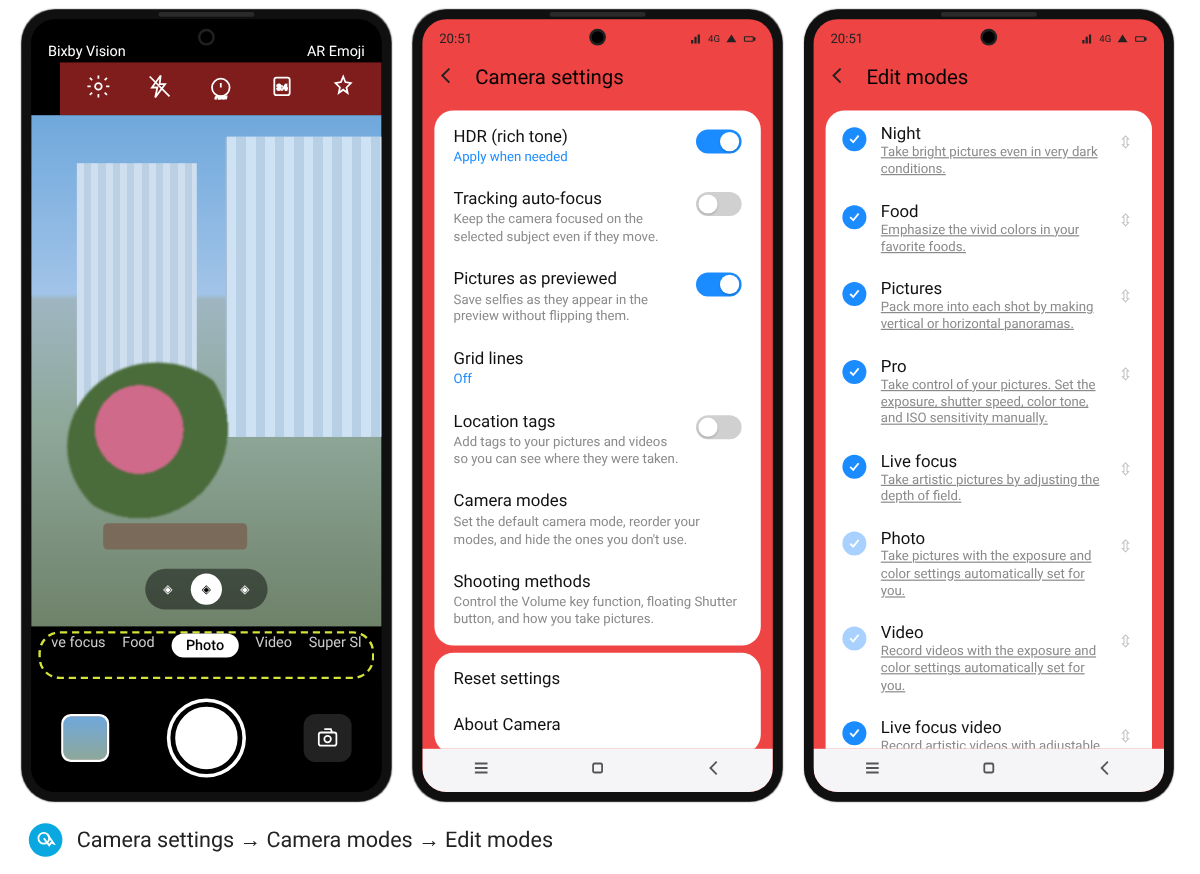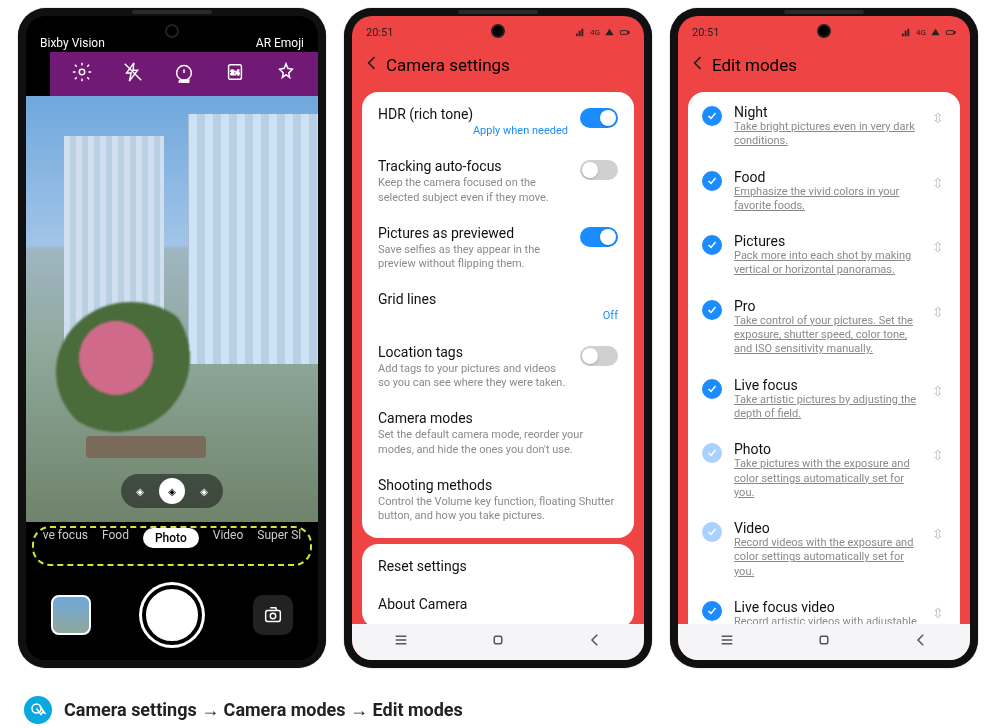--- a/index.html
+++ b/index.html
@@ -5,21 +5,21 @@
   * { box-sizing: border-box; margin: 0; padding: 0; }
   body { font-family: -apple-system, "Segoe UI", Roboto, Arial, sans-serif; background: #fff; width: 1000px; height: 728px; position: relative; }
   .row { display: flex; gap: 18px; padding: 8px 18px 0 18px; }
   .phone { width: 308px; height: 660px; background: #101010; border-radius: 28px; padding: 8px; position: relative; box-shadow: 0 0 1px #444; }
   .phone::before { content:""; position:absolute; top:2px; left:50%; transform:translateX(-50%); width:80px; height:4px; background:#2a2a2a; border-radius:3px; }
   .screen { width: 100%; height: 100%; background: #f3f3f3; border-radius: 20px; overflow: hidden; position: relative; display:flex; flex-direction:column; }
   .camhole { position:absolute; top:8px; left:50%; transform:translateX(-50%); width:14px; height:14px; background:#000; border-radius:50%; border:2px solid #222; z-index:50; }
 
   
   .cam-top { background:#000; color:#fff; height:36px; display:flex; align-items:flex-end; justify-content:space-between; padding:0 14px 2px; font-size:12px; }
-  .cam-tools { background:#701a75; color:#fff; height:44px; display:flex; align-items:center; justify-content:space-around; padding:0 6px;margin-left:24px; }
+  .cam-tools { background:#7f1d1d; color:#fff; height:44px; display:flex; align-items:center; justify-content:space-around; padding:0 6px;margin-left:24px; }
   .cam-tools svg { width:22px; height:22px; }
   .viewfinder { flex:1; background:linear-gradient(180deg,#6fa8dc 0%,#a2c4e8 35%,#9fb6c2 36%,#8ea89a 60%,#6f826a 100%); position:relative; overflow:hidden; }
   .bld { position:absolute; right:0; top:18px; width:130px; height:250px; background:repeating-linear-gradient(90deg,#cfe2f3 0 8px,#b8d0e6 8px 16px),linear-gradient(#d9e8f5,#c2d6ea); border-left:1px solid #a8bed3; }
   .bld2 { position:absolute; left:38px; top:40px; width:100px; height:230px; background:repeating-linear-gradient(90deg,#d0dfef 0 6px,#bcd0e4 6px 12px); }
   .tree { position:absolute; bottom:80px; left:30px; width:150px; height:140px; background:radial-gradient(circle at 40% 40%,#d06a8a 0 30%,#4a6b3a 30% 60%,transparent 60%); border-radius:50%; filter:blur(1px); }
   .planter { position:absolute; bottom:64px; left:60px; width:120px; height:22px; background:#7a6a5a; border-radius:4px; }
   .zoom-pill { position:absolute; bottom:14px; left:50%; transform:translateX(-50%); background:rgba(0,0,0,.45); border-radius:20px; padding:4px 6px; display:flex; gap:6px; }
   .zoom-pill span { width:26px; height:26px; border-radius:50%; display:flex; align-items:center; justify-content:center; color:#fff; font-size:10px; }
   .zoom-pill .act { background:#fff; color:#000; }
   .cam-modes { background:rgba(0,0,0,.85); height:40px; display:flex; align-items:flex-start; justify-content:center; gap:14px; border:2px dashed #d4e23a; border-radius:18px; margin:4px 6px; }
@@ -29,49 +29,49 @@
   .thumb { width:40px; height:40px; border-radius:8px; border:2px solid #fff; background:linear-gradient(#6fa8dc,#8ea89a); }
   .shutter { width:60px; height:60px; border-radius:50%; background:#fff; border:4px solid #000; box-shadow:0 0 0 3px #fff; }
   .flip { width:40px; height:40px; border-radius:10px; background:#222; display:flex; align-items:center; justify-content:center; }
   .flip svg { width:22px; height:22px; }
 
   
   .screen.light { background:#ef4444; }
   .statusbar { height:28px; display:flex; align-items:center; justify-content:space-between; padding:4px 14px 0; font-size:11px; color:#222; }
   .stat-icons { display:flex; gap:4px; align-items:center; }
   .stat-icons svg { width:11px; height:11px; }
-  .hdr { height:42px; display:flex; align-items:center; gap:4px; padding:0 10px; font-size:17px; }
+  .hdr { height:42px; display:flex; align-items:center; gap:14px; padding:0 10px; font-size:17px; }
   .hdr svg { width:20px; height:20px; }
   .card { background:#fff; border-radius:16px; margin:6px 10px; padding:4px 0; }
   .srow { padding:10px 16px; display:flex; align-items:flex-start; gap:12px; }
   .srow .txt { flex:1; }
   .srow .ttl { font-size:14px; color:#111; margin-bottom:2px; }
   .srow .sub { font-size:11px; color:#8a8a8a; line-height:1.3; }
-  .srow .sub.blue { color:#1a8cff;text-align:right; }
+  .srow .sub.blue { color:#1a8cff; }
   .toggle { width:38px; height:20px; border-radius:10px; background:#d0d0d0; position:relative; flex-shrink:0; margin-top:2px; }
   .toggle.on { background:#1a8cff; }
   .toggle::after { content:""; position:absolute; width:16px; height:16px; background:#fff; border-radius:50%; top:2px; left:2px; box-shadow:0 1px 2px rgba(0,0,0,.2); }
   .toggle.on::after { left:20px; }
   .list { flex:1; overflow:hidden; }
 
   
   .erow { padding:10px 14px; display:flex; align-items:flex-start; gap:12px; }
   .erow .ck { width:20px; height:20px; border-radius:50%; background:#1a8cff; flex-shrink:0; display:flex; align-items:center; justify-content:center; margin-top:2px; }
   .erow .ck.dim { background:#a9d1ff; }
   .erow .ck svg { width:12px; height:12px; }
   .erow .txt { flex:1; }
   .erow .ttl { font-size:14px; color:#111; }
   .erow .sub { font-size:11px; color:#8a8a8a; line-height:1.3;text-decoration:underline; }
   .handle { width:14px; flex-shrink:0; color:#bbb; font-size:14px; margin-top:6px; }
 
   .navbar { height:36px; display:flex; align-items:center; justify-content:space-around; background:#f5f5f7; }
   .navbar svg { width:18px; height:18px; }
 
   
-  .caption { position:absolute; bottom:4px; left:24px; display:flex; align-items:center; gap:12px; font-size:18px; color:#222;font-weight:bold; }
+  .caption { position:absolute; bottom:14px; left:24px; display:flex; align-items:center; gap:12px; font-size:18px; color:#222; }
   .caption .cicon { width:28px; height:28px; border-radius:50%; background:#0aa8e0; display:flex; align-items:center; justify-content:center; }
   .caption .cicon svg { width:18px; height:18px; }
 </style>
 </head>
 <body>
 
 <div class="row">
 
   <div class="phone">
     <div class="screen" style="background:#000">

